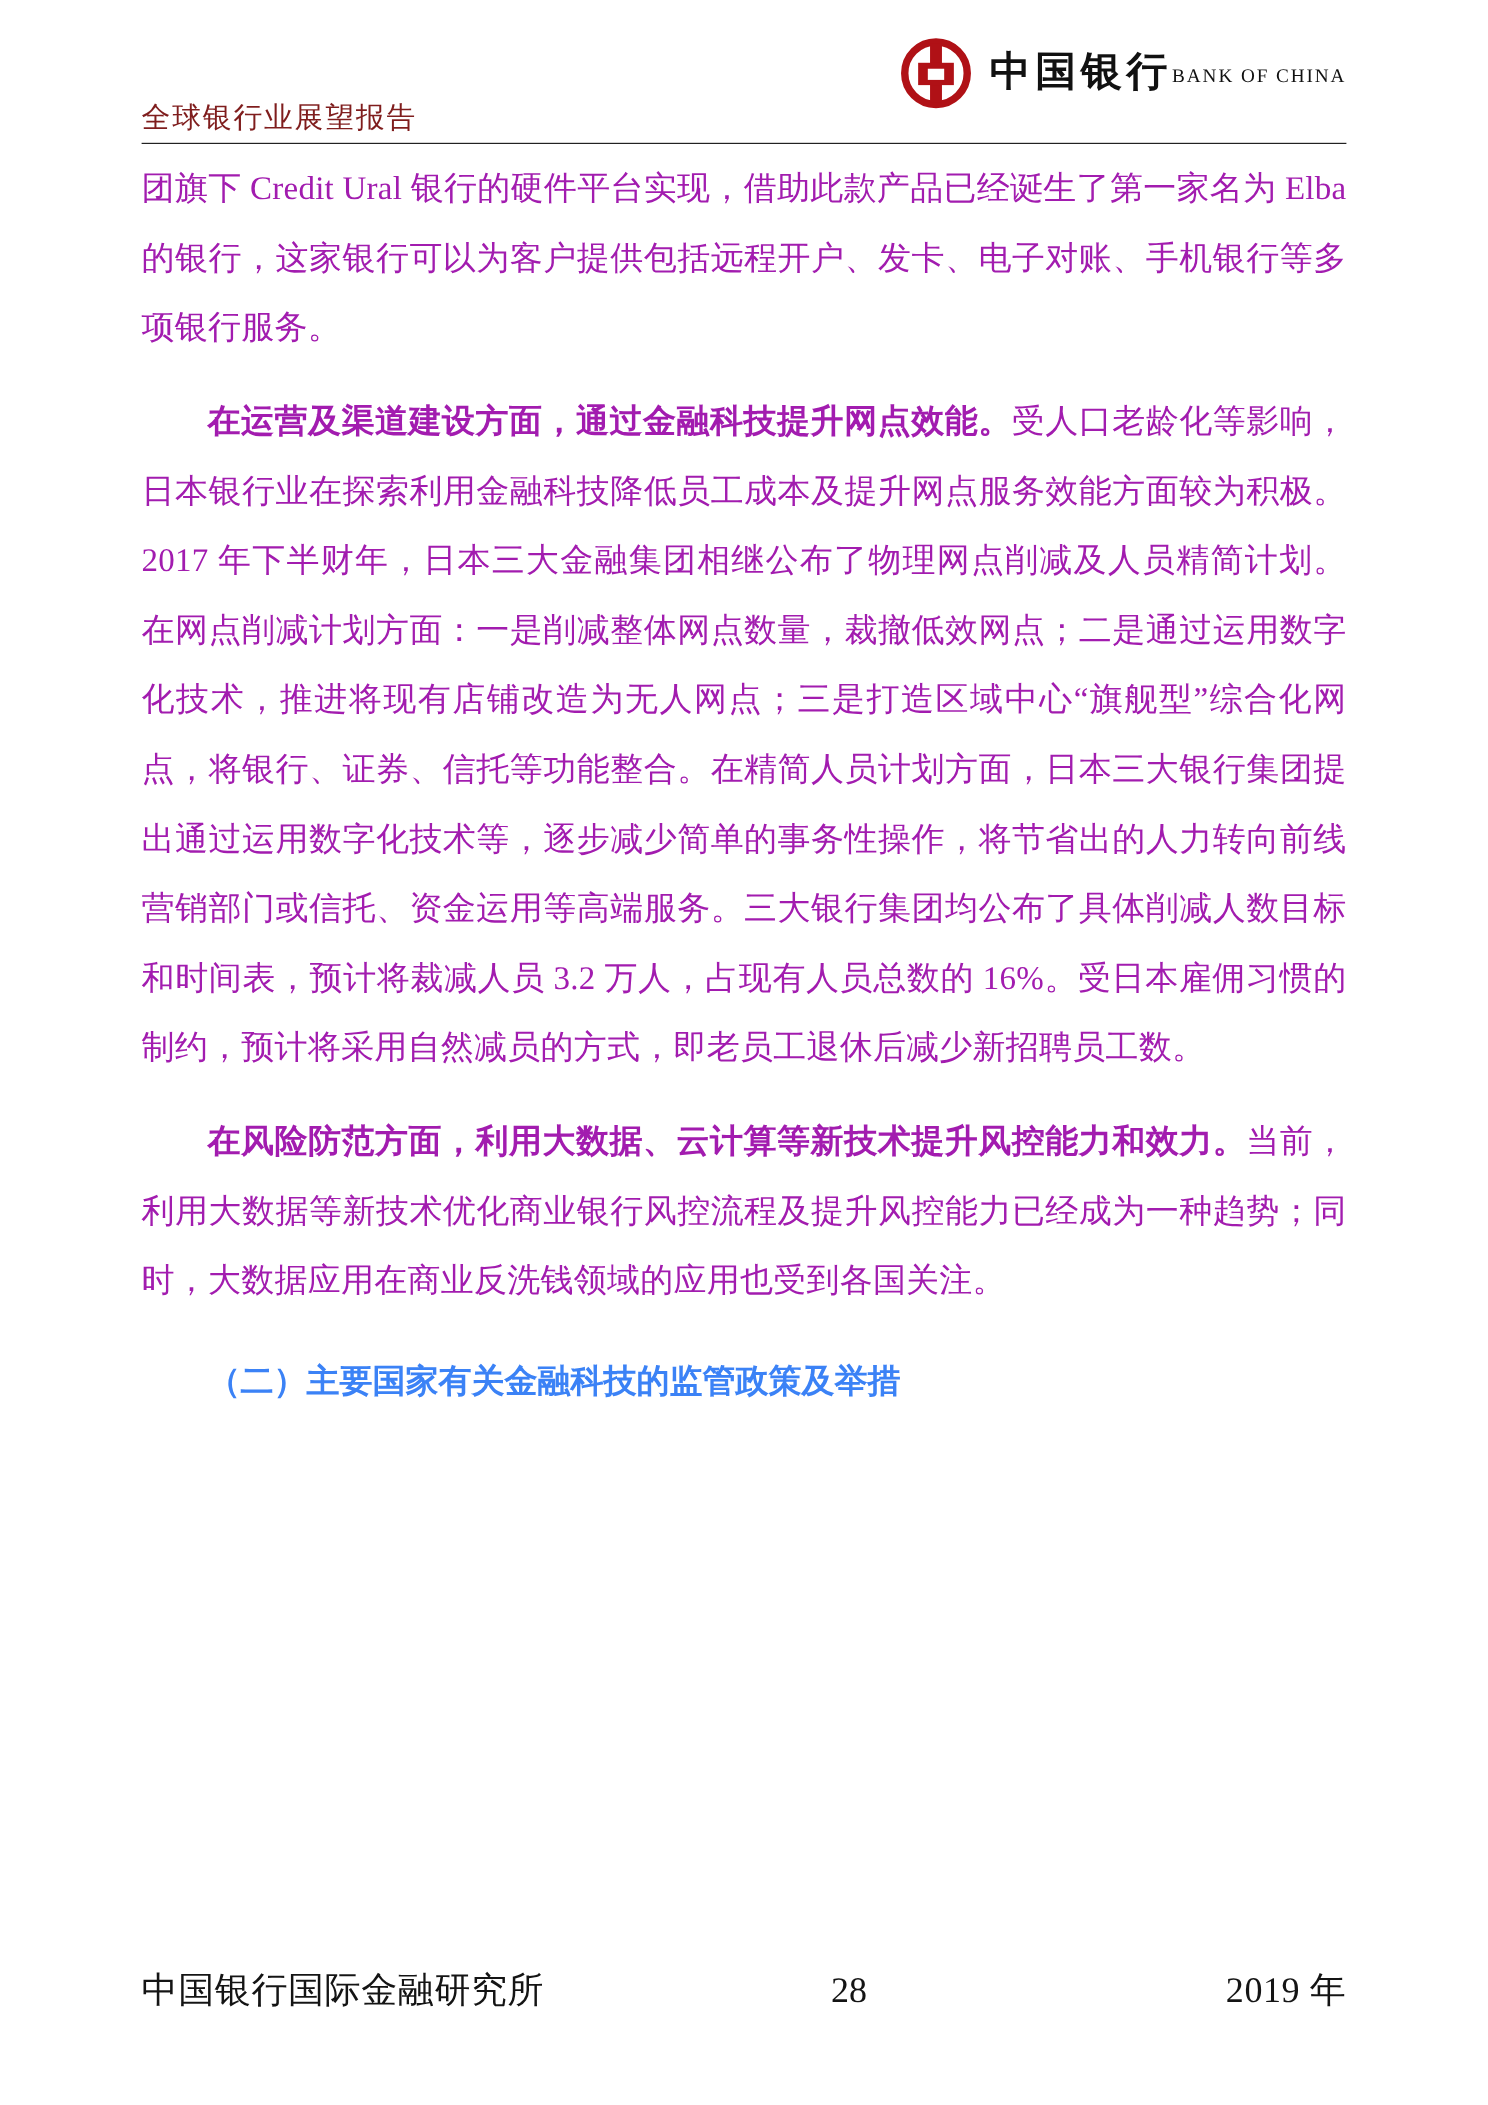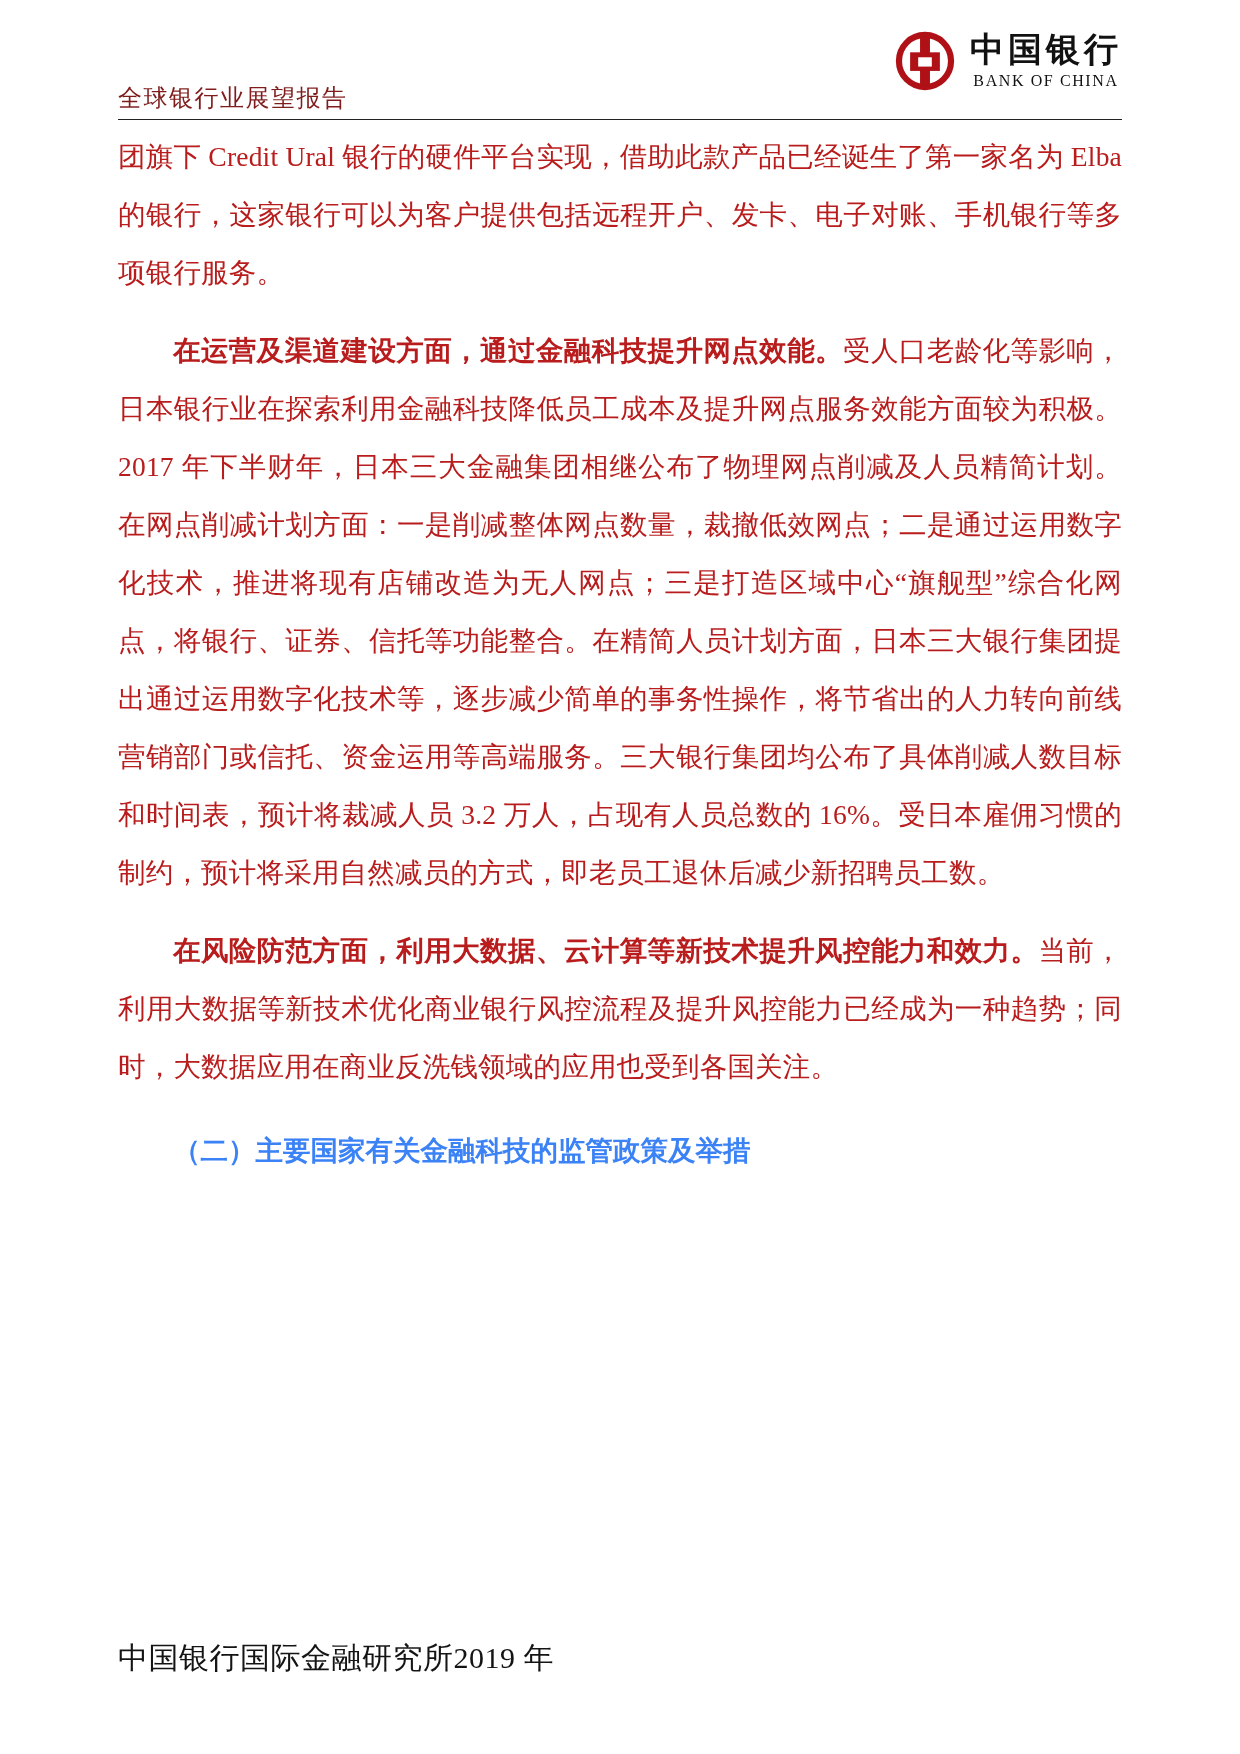--- a/index.html
+++ b/index.html
@@ -53,21 +53,21 @@
     align-items: center;
     gap: 14px;
   }
   .boc-mark {
     width: 62px;
     height: 62px;
     flex: 0 0 auto;
   }
   .boc-wordmark {
     display: flex;
-    flex-direction: column;
+    flex-direction: row;
     align-items: center;
     line-height: 1;
   }
   .boc-cn {
     font-size: 34px;
     font-weight: 700;
     letter-spacing: 4px;
     color: #111111;
     font-family: "Liberation Serif", "DejaVu Serif", serif;
   }
@@ -86,21 +86,21 @@
     top: 128px;
     width: 1004px;
   }
   .para {
     margin: 0 0 4px 0;
     font-size: 27.5px;
     line-height: 58px;
     text-align: justify;
     text-justify: inter-ideograph;
     letter-spacing: 0.2px;
-    color: #b91c1c;
+    color: #a21caf;
   }
   .para.indent {
     text-indent: 2em;
   }
   .lead {
     font-weight: 700;
   }
   .heading {
     margin: 26px 0 6px 0;
     font-size: 27.5px;
@@ -165,16 +165,17 @@
     <h2 class="heading">（二）主要国家有关金融科技的监管政策及举措</h2>
 
 
     <div class="spacer-sm"></div>
 
 
   </div>
 
   <div class="page-footer">
     <div class="footer-left">中国银行国际金融研究所</div>
+    <div class="footer-center">28</div>
     <div class="footer-right">2019 年</div>
   </div>
 
 </div>
 
 </body></html>

